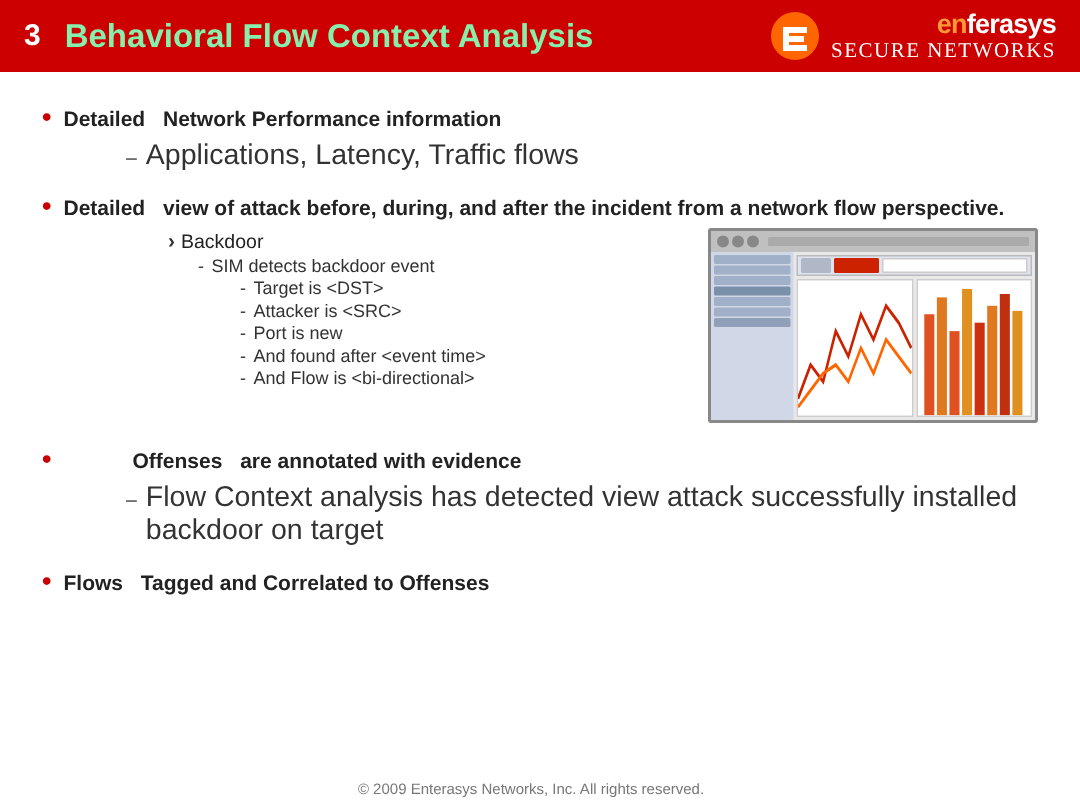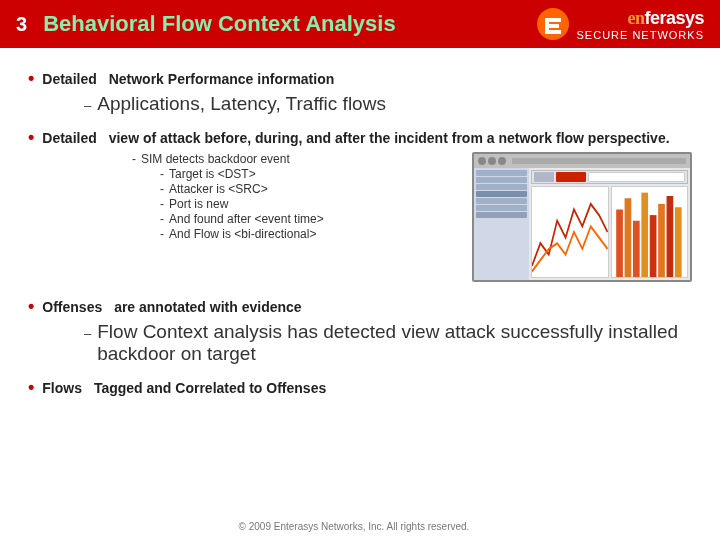--- a/index.html
+++ b/index.html
@@ -41,23 +41,24 @@
 
     .logo-text {
       color: white;
       font-size: 18px;
       font-weight: bold;
       letter-spacing: -0.5px;
     }
 
     .logo-tagline {
       color: white;
-      font-size: 11px;
+      font-size: 14px;
       letter-spacing: 1px;
       text-transform: uppercase;
+      font-family: Liberation Serif, serif;
     }
 
     .logo-wrapper {
       display: flex;
       align-items: center;
     }
 
     .content {
       padding: 20px 28px 10px 28px;
       display: flex;
@@ -237,21 +238,21 @@
   <div class="slide-number">3</div>
   <div class="header-title">Behavioral Flow Context Analysis</div>
   <div class="logo-wrapper">
 
     <svg width="36" height="36" viewBox="0 0 36 36" style="margin-right:6px;">
       <circle cx="18" cy="18" r="16" fill="#ff6600"></circle>
       <path d="M10 12 L26 12 L26 16 L14 16 L14 18 L24 18 L24 22 L14 22 L14 24 L26 24 L26 28 L10 28 Z" fill="white"></path>
     </svg>
     <div class="logo">
       <div class="logo-text">
-        <span style="color:#ff9933;font-family:Liberation Serif, serif;">en</span><span style="color:white;">ferasys</span>
+        <span style="color:#ff9933;">en</span><span style="color:white;">ferasys</span>
       </div>
       <div class="logo-tagline">Secure Networks</div>
     </div>
   </div>
 </div>
 
 <div class="content">
 
   <div class="section">
     <div class="bullet-main">
@@ -266,20 +267,23 @@
   <div class="section">
     <div class="bullet-main">
       <span class="bullet-dot">•</span>
       <span style="font-weight:bold;">Detailed</span>&nbsp;<span>view of attack before, during, and after the incident from a network flow perspective.</span>
     </div>
 
     <div class="example-section indent1">
       <div class="example-text">
 
         <div class="indent1">
+          <div class="arrow-item indent1">
+            <span>Backdoor</span>
+          </div>
           <div class="indent2">
             <div class="dash-item">SIM detects backdoor event</div>
             <div class="indent1">
               <div class="dash-item">Target is &lt;DST&gt;</div>
               <div class="dash-item">Attacker is &lt;SRC&gt;</div>
               <div class="dash-item">Port is new</div>
               <div class="dash-item">And found after &lt;event time&gt;</div>
               <div class="dash-item">And Flow is &lt;bi-directional&gt;</div>
             </div>
           </div>
@@ -338,21 +342,21 @@
             </div>
           </div>
         </div>
       </div>
     </div>
   </div>
 
   <div class="section">
     <div class="bullet-main">
       <span class="bullet-dot">•</span>
-      <span style="font-weight:bold;">Offenses</span>&nbsp;<span>are annotated with evidence</span>
+      <span style="font-weight:bold;margin-left:46px;">Offenses</span>&nbsp;<span>are annotated with evidence</span>
     </div>
     <div class="indent1">
       <div class="sub-bullet">Flow Context analysis has detected view attack successfully installed backdoor on target</div>
     </div>
   </div>
 
   <div class="section">
     <div class="bullet-main">
       <span class="bullet-dot">•</span>
       <span style="font-weight:bold;">Flows</span>&nbsp;<span>Tagged and Correlated to Offenses</span>

